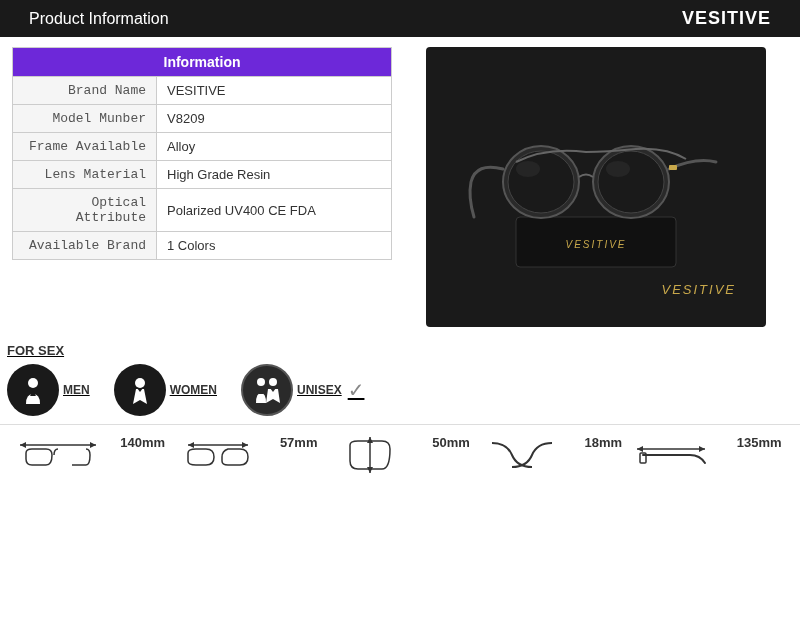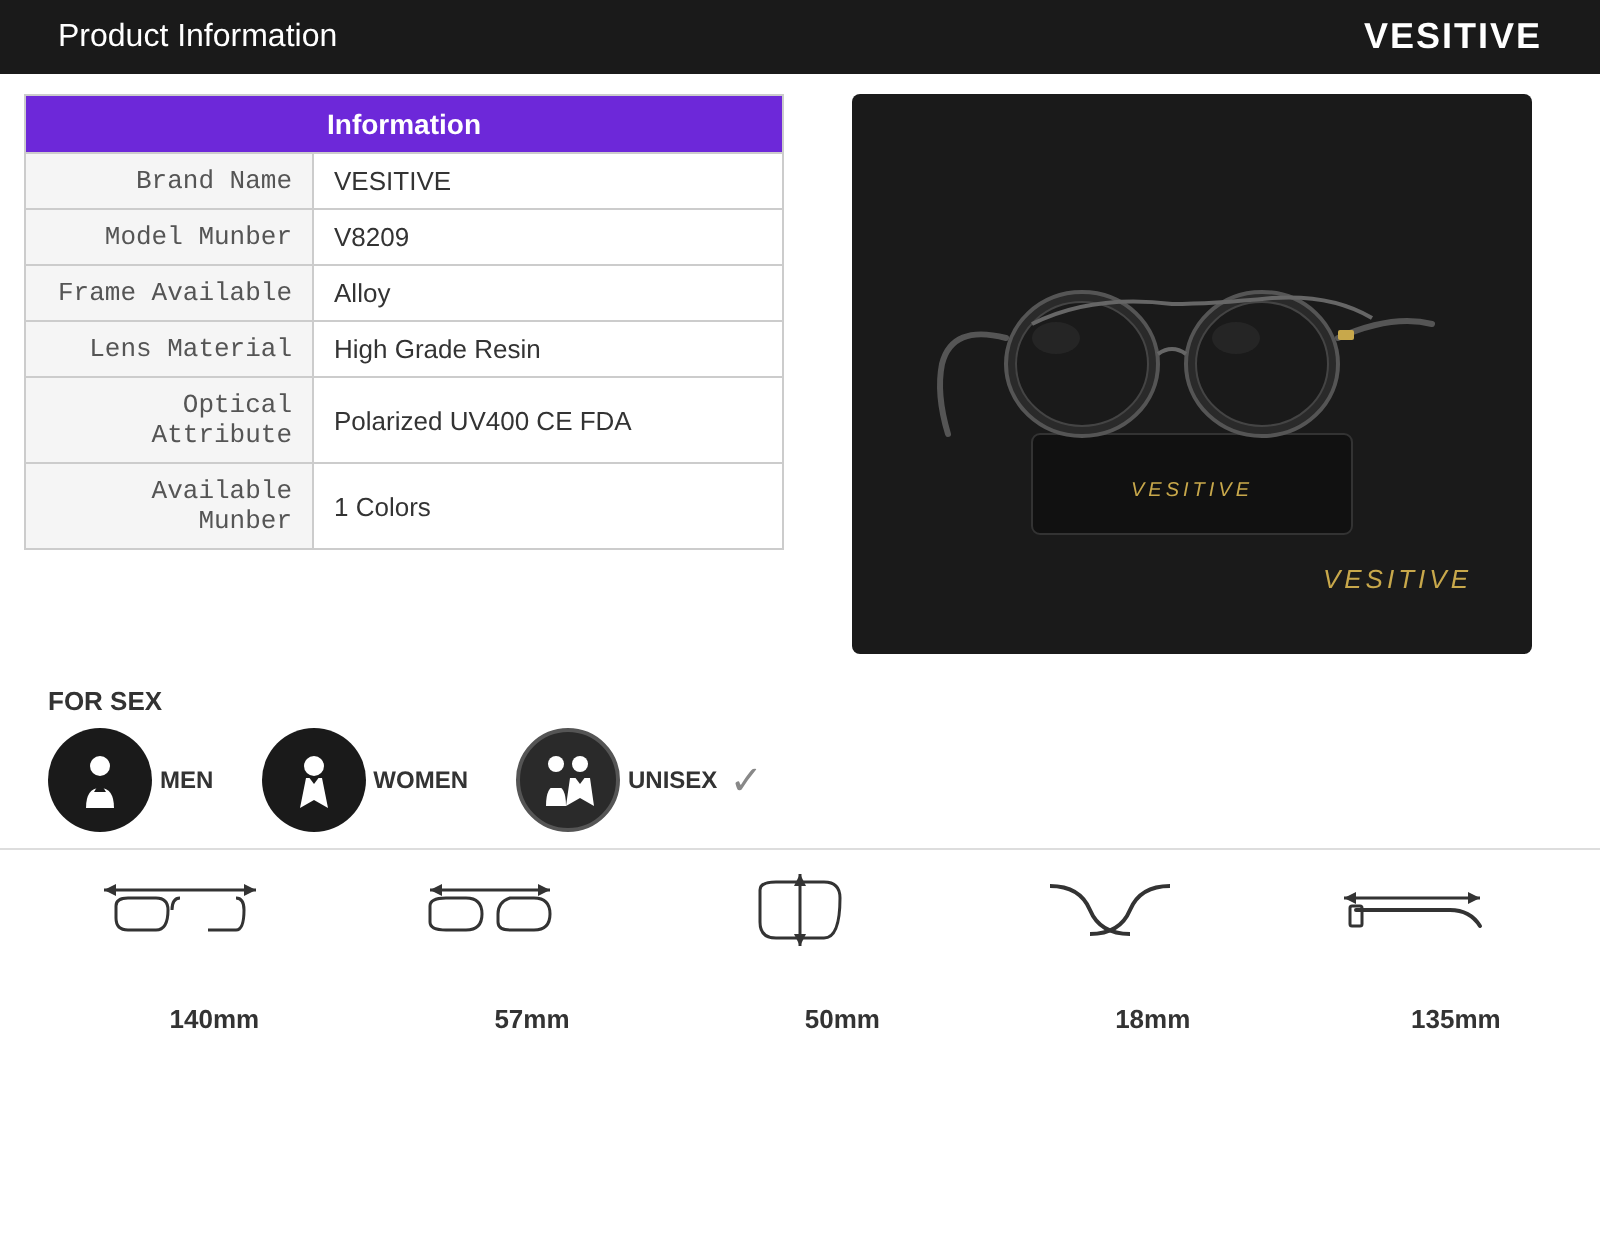--- a/index.html
+++ b/index.html
@@ -90,21 +90,22 @@
       bottom: 30px;
       right: 30px;
       color: #c8a84b;
       font-size: 13px;
       font-style: italic;
       letter-spacing: 2px;
     }
 
     
     .for-sex-section {
-      padding: 6px 24px 4px;
+      padding: 6px 7px 4px;
+      text-decoration: underline;
     }
     .for-sex-label {
       font-size: 13px;
       font-weight: bold;
       color: #333;
       margin-bottom: 6px;
     }
     .sex-icons {
       display: flex;
       gap: 24px;
@@ -152,22 +153,21 @@
       margin-top: 4px;
     }
     .dim-row {
       display: flex;
       justify-content: space-around;
       align-items: flex-end;
       padding-top: 6px;
     }
     .dim-item {
       display: flex;
-      flex-direction: column;
-      align-items: flex-end;
+      align-items: flex-start;
       gap: 22px;
     }
     .dim-icon svg {
       width: 80px;
       height: 40px;
     }
     .dim-value {
       font-size: 13px;
       color: #333;
       font-weight: bold;
@@ -205,21 +205,21 @@
           </tr>
           <tr>
             <td>Lens Material</td>
             <td>High Grade Resin</td>
           </tr>
           <tr>
             <td>Optical Attribute</td>
             <td>Polarized UV400  CE FDA</td>
           </tr>
           <tr>
-            <td>Available Munber</td>
+            <td>Available Brand</td>
             <td>1 Colors</td>
           </tr>
         </tbody>
     </table>
   </div>
 
   <div class="right-panel">
     <div class="product-image-box">
 
       <svg viewBox="0 0 280 200" xmlns="http://www.w3.org/2000/svg">

